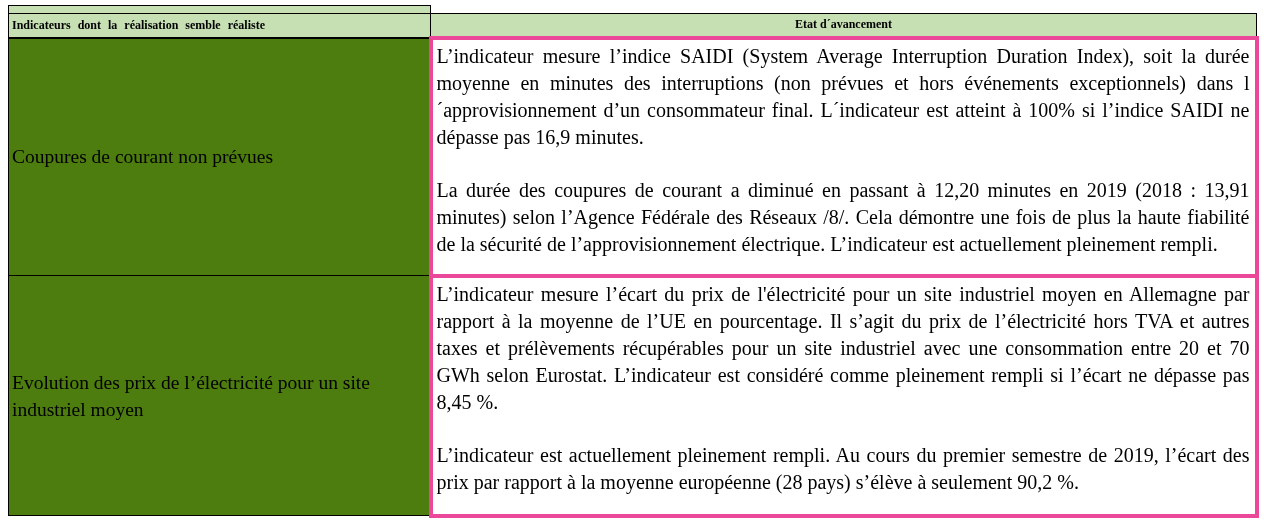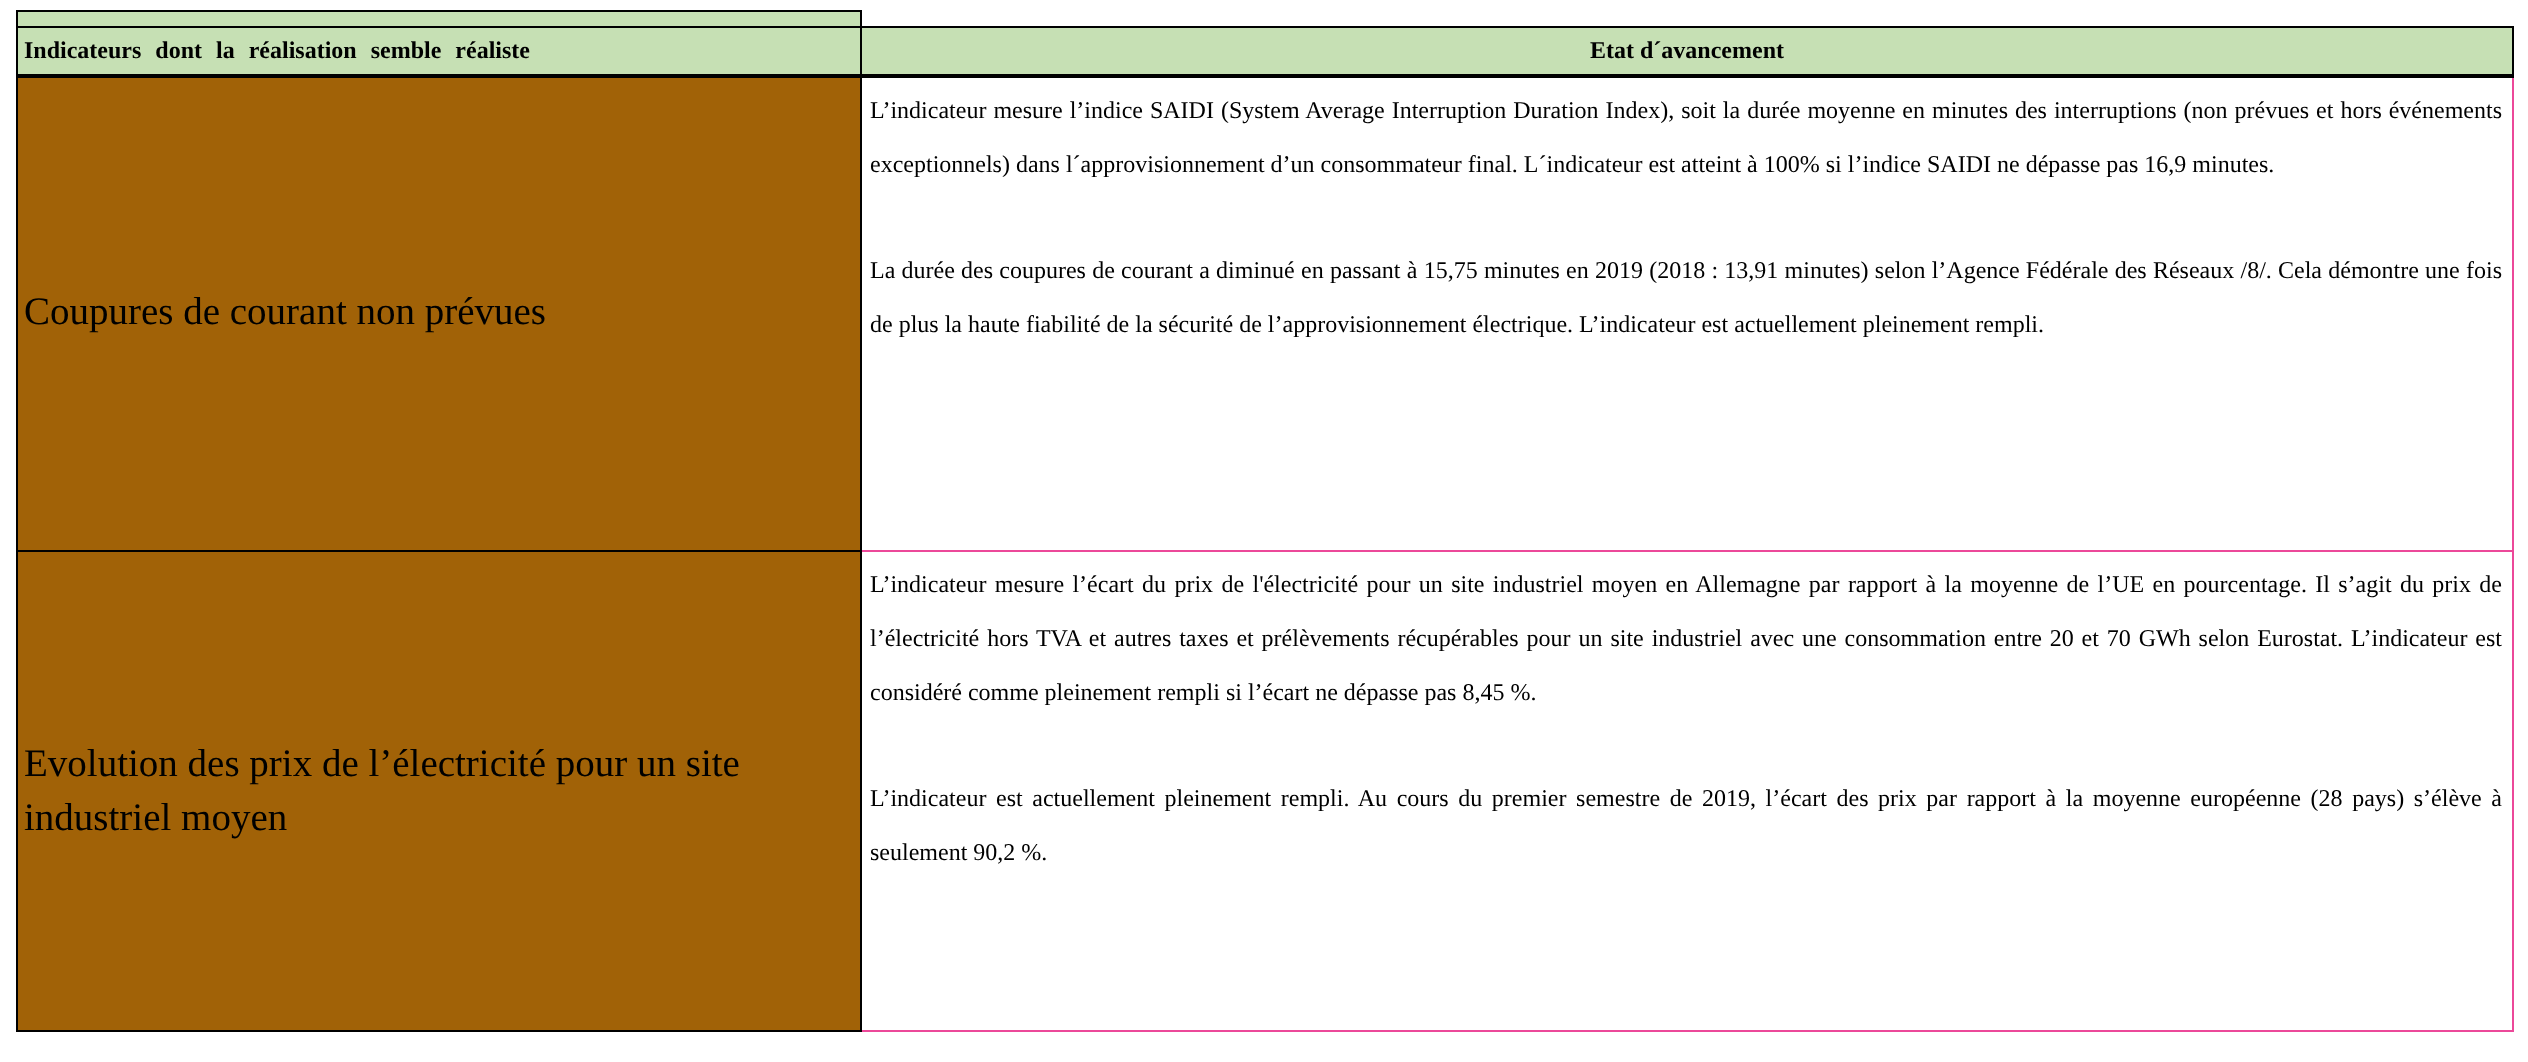--- a/index.html
+++ b/index.html
@@ -61,27 +61,27 @@
   }
   th.h-right { }
 
   td.ind-cell {
     border: 1px solid #000;
     vertical-align: middle;
     text-align: left;
     font-size: 19.5px;
     line-height: 27px;
     padding: 2px 4px 2px 3px;
-    background: #a16207;
+    background: #4d7c0f;
   }
   td.det-cell {
-    border: 1px solid #ec4899;
+    border: 4px solid #ec4899;
     vertical-align: top;
     text-align: justify;
-    font-size: 12px;
+    font-size: 20px;
     line-height: 27px;
     padding: 3px 5px 3px 4px;
     background: #ffffff;
   }
   td.det-cell p {
     margin: 0 0 26px 0;
   }
   td.det-cell p:last-child { margin-bottom: 0; }
   tr.row-1 { height: 238px; }
   tr.row-2 { height: 240px; }
@@ -104,21 +104,21 @@
 
     <tr class="header-row">
       <th class="hcell h-left">Indicateurs dont la réalisation semble réaliste</th>
       <th class="hcell h-right">Etat d´avancement</th>
     </tr>
 
     <tr class="row-1">
       <td class="ind-cell">Coupures de courant non prévues</td>
       <td class="det-cell">
         <p>L’indicateur mesure l’indice SAIDI (System Average Interruption Duration Index), soit la durée moyenne en minutes des interruptions (non prévues et hors événements exceptionnels) dans l´approvisionnement d’un consommateur final. L´indicateur est atteint à 100% si l’indice SAIDI ne dépasse pas 16,9 minutes.</p>
-        <p>La durée des coupures de courant a diminué en passant à 15,75 minutes en 2019 (2018 : 13,91 minutes) selon l’Agence Fédérale des Réseaux /8/. Cela démontre une fois de plus la haute fiabilité de la sécurité de l’approvisionnement électrique. L’indicateur est actuellement pleinement rempli.</p>
+        <p>La durée des coupures de courant a diminué en passant à 12,20 minutes en 2019 (2018 : 13,91 minutes) selon l’Agence Fédérale des Réseaux /8/. Cela démontre une fois de plus la haute fiabilité de la sécurité de l’approvisionnement électrique. L’indicateur est actuellement pleinement rempli.</p>
       </td>
     </tr>
 
     <tr class="row-2">
       <td class="ind-cell">Evolution des prix de l’électricité pour un site industriel moyen</td>
       <td class="det-cell">
         <p>L’indicateur mesure l’écart du prix de l'électricité pour un site industriel moyen en Allemagne par rapport à la moyenne de l’UE en pourcentage. Il s’agit du prix de l’électricité hors TVA et autres taxes et prélèvements récupérables pour un site industriel avec une consommation entre 20 et 70 GWh selon Eurostat. L’indicateur est considéré comme pleinement rempli si l’écart ne dépasse pas 8,45 %.</p>
         <p>L’indicateur est actuellement pleinement rempli. Au cours du premier semestre de 2019, l’écart des prix par rapport à la moyenne européenne (28 pays) s’élève à seulement 90,2 %.</p>
       </td>
     </tr>

